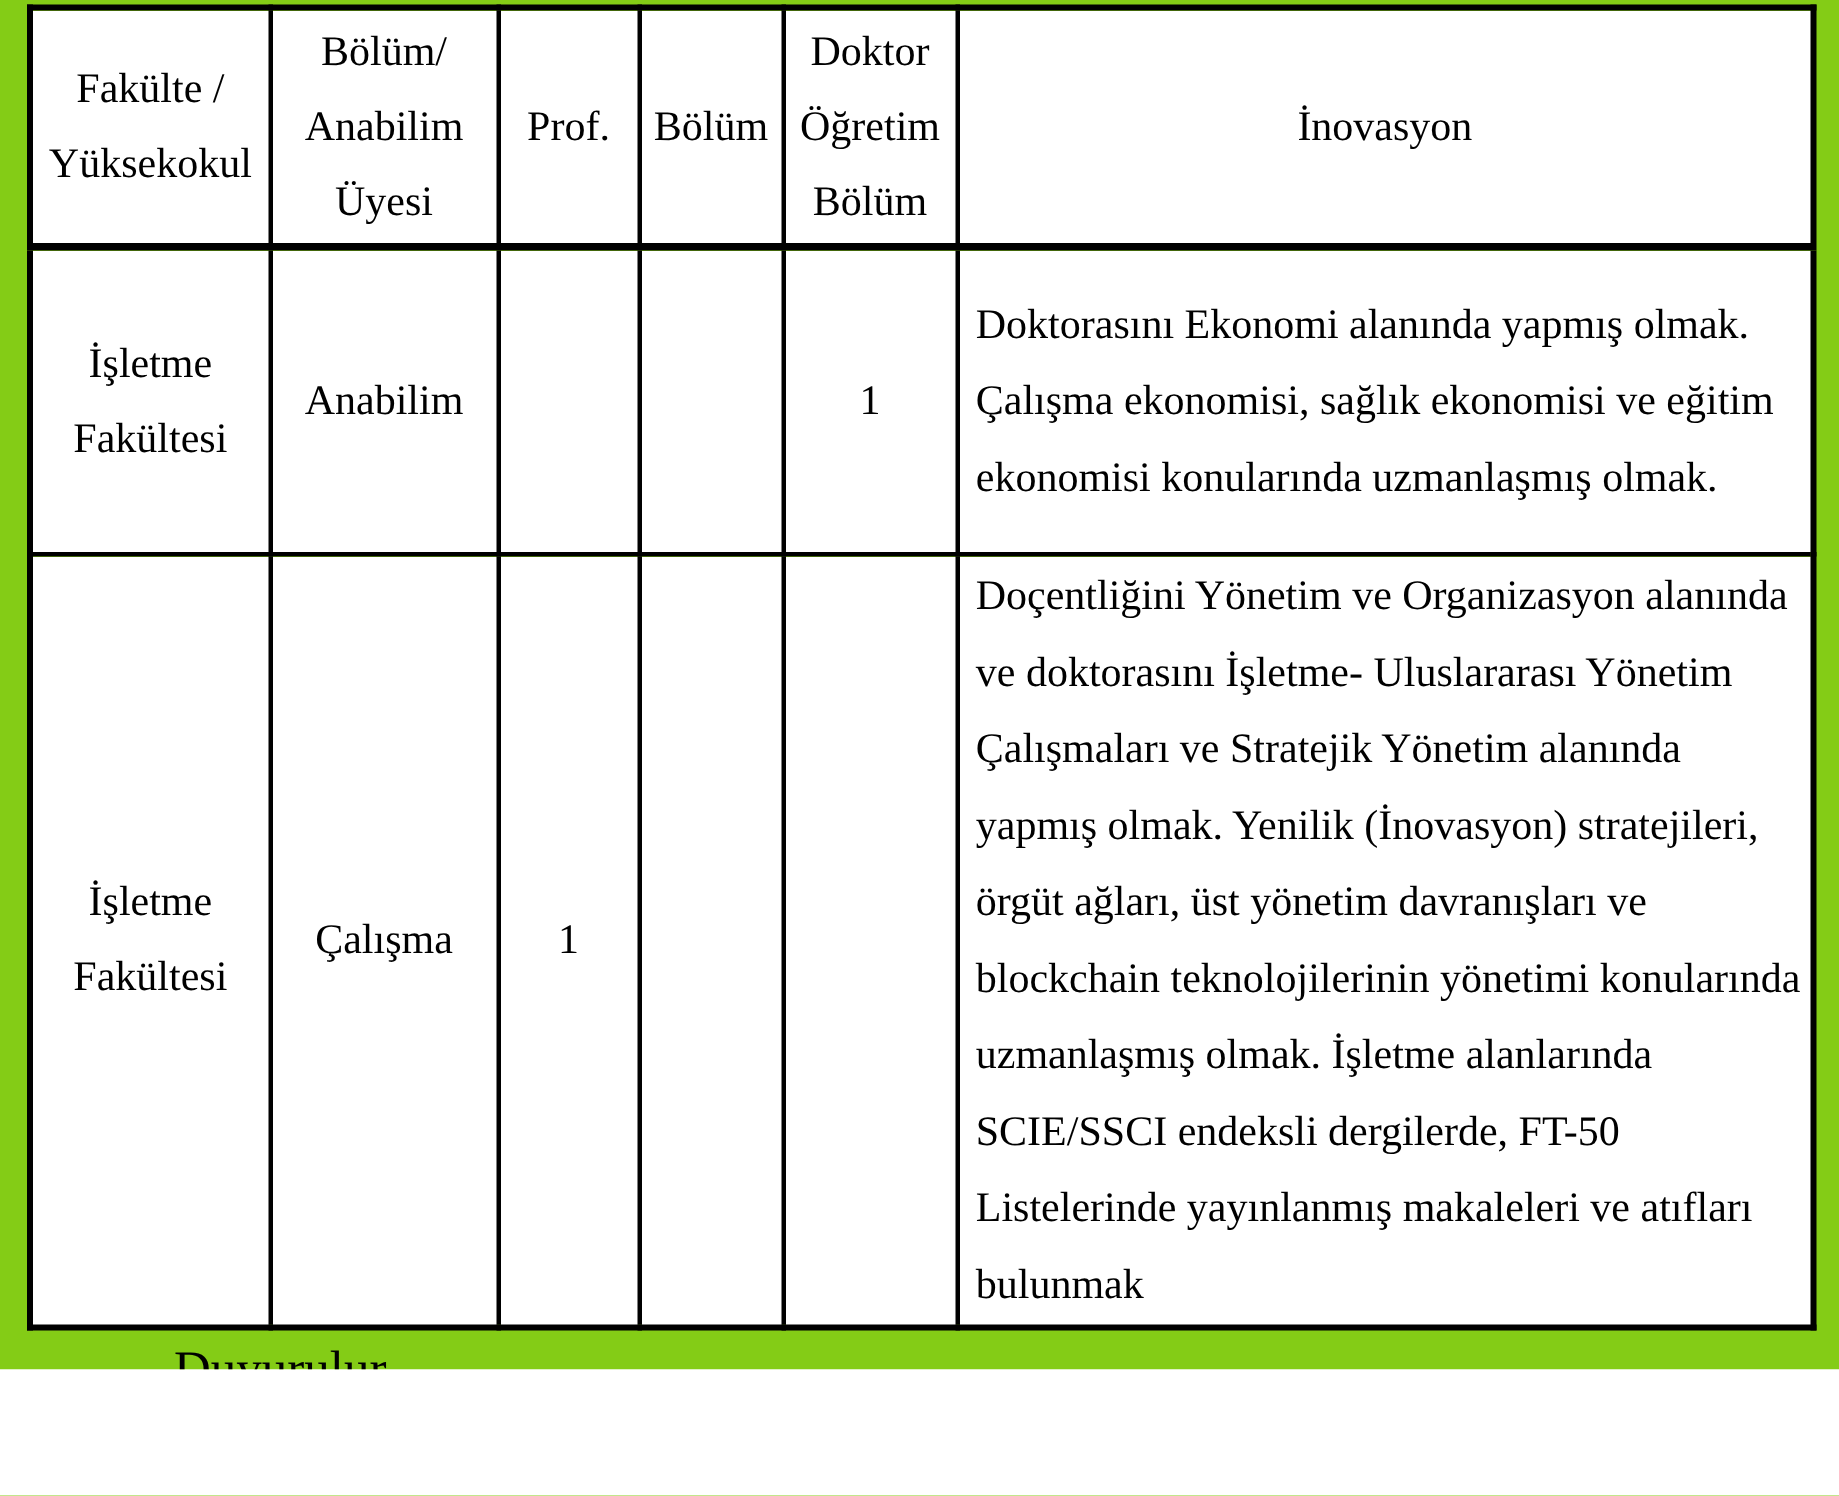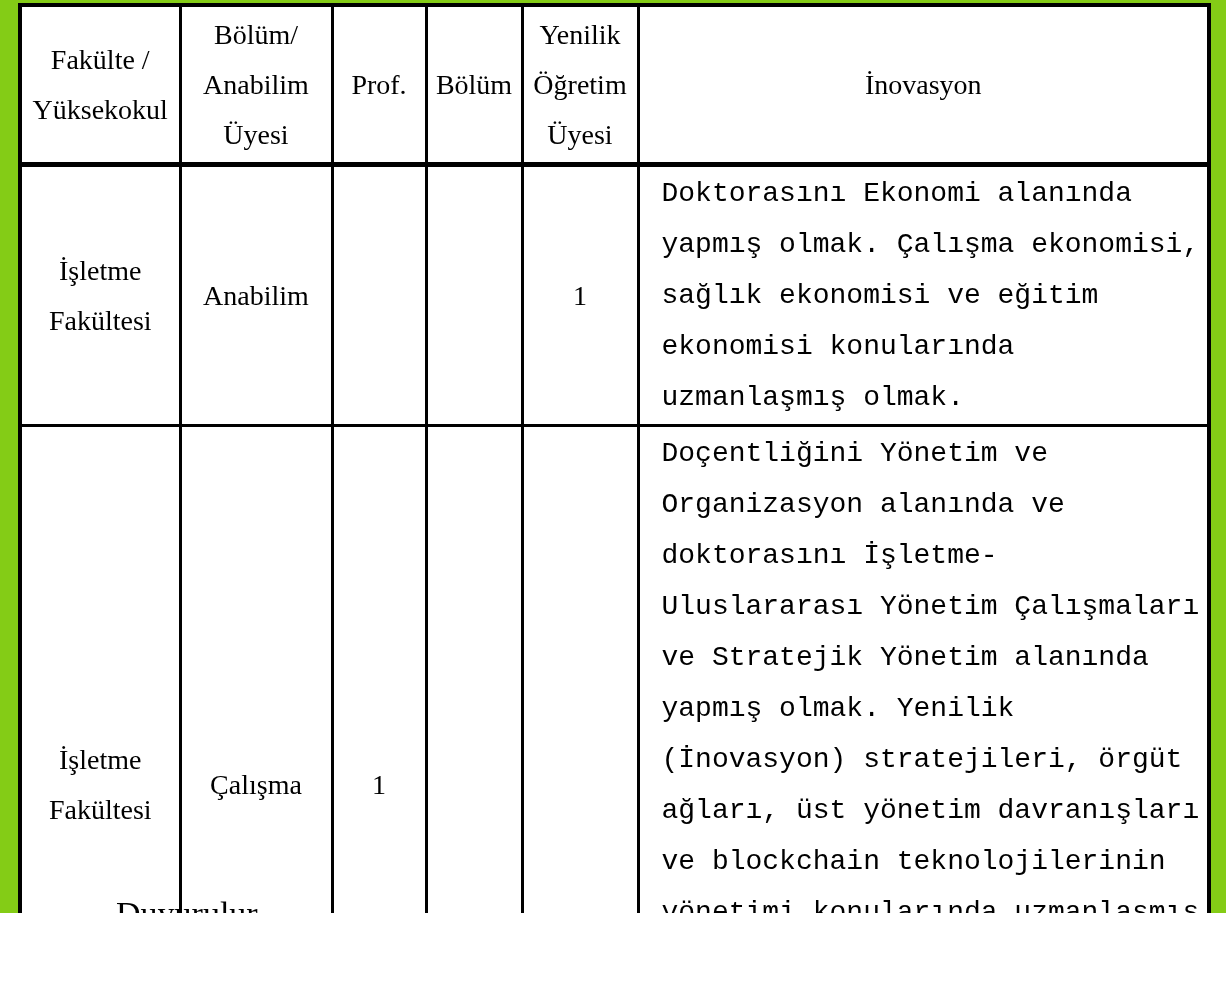--- a/index.html
+++ b/index.html
@@ -45,22 +45,21 @@
   td.cell-center {
     text-align: center;
     vertical-align: middle;
     line-height: 50px;
     padding: 0 4px;
   }
   td.cell-desc {
     text-align: left;
     vertical-align: middle;
     line-height: 51px;
-    padding: 1px 6px 1px 22px;
-    font-family: Liberation Mono, monospace;
+    padding: 1px 6px 1px 11px;
   }
   tr.row-1 { height: 205px; }
   tr.row-2 { height: 506px; }
   .closing-text {
     position: absolute;
     left: 116px;
     top: 896px;
     font-size: 34px;
     line-height: 36px;
   }
@@ -86,21 +85,21 @@
       <col style="width:96px">
       <col style="width:116px">
       <col style="width:571px">
     </colgroup>
     <thead>
       <tr>
         <th>Fakülte / Yüksekokul</th>
         <th>Bölüm/ Anabilim Üyesi</th>
         <th>Prof.</th>
         <th>Bölüm</th>
-        <th>Yenilik Öğretim Üyesi</th>
+        <th>Doktor Öğretim Bölüm</th>
         <th>İnovasyon</th>
       </tr>
     </thead>
     <tbody>
       <tr class="row-1">
         <td class="cell-center">İşletme Fakültesi</td>
         <td class="cell-center">Anabilim</td>
         <td class="cell-center"></td>
         <td class="cell-center"></td>
         <td class="cell-center">1</td>

